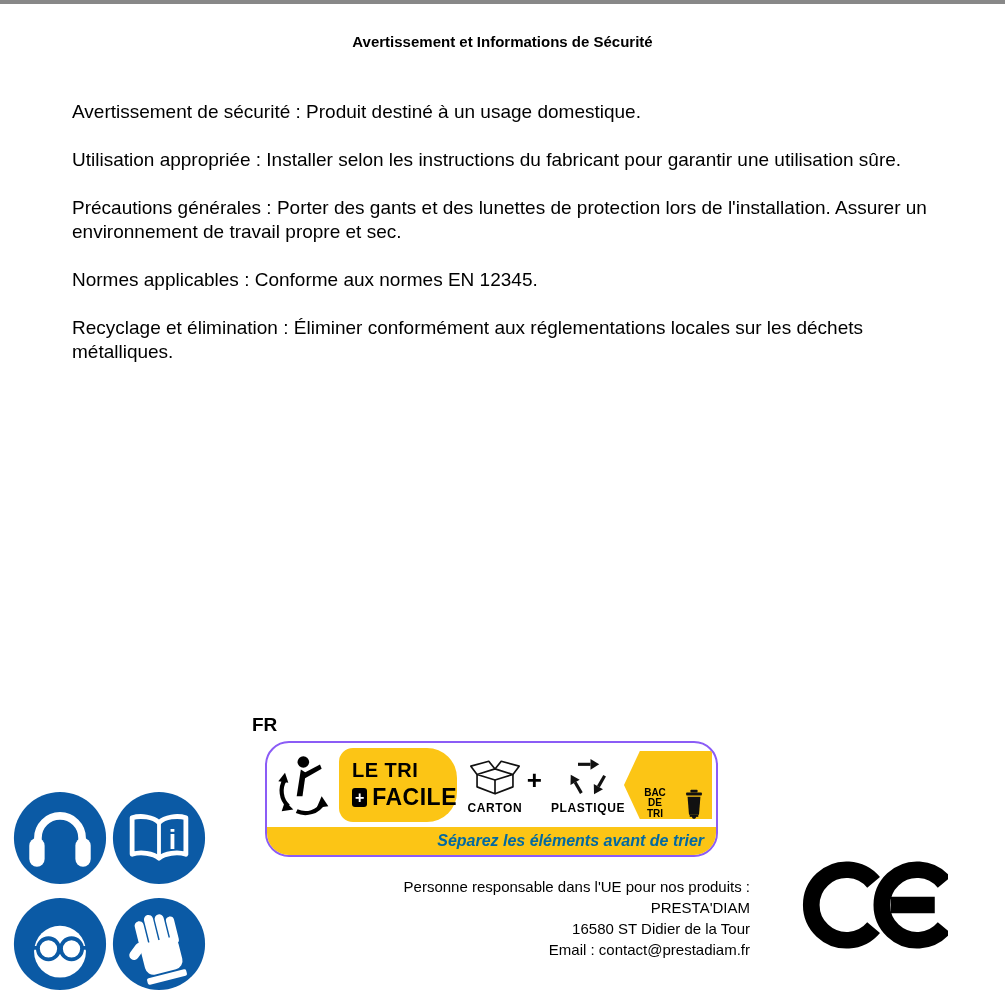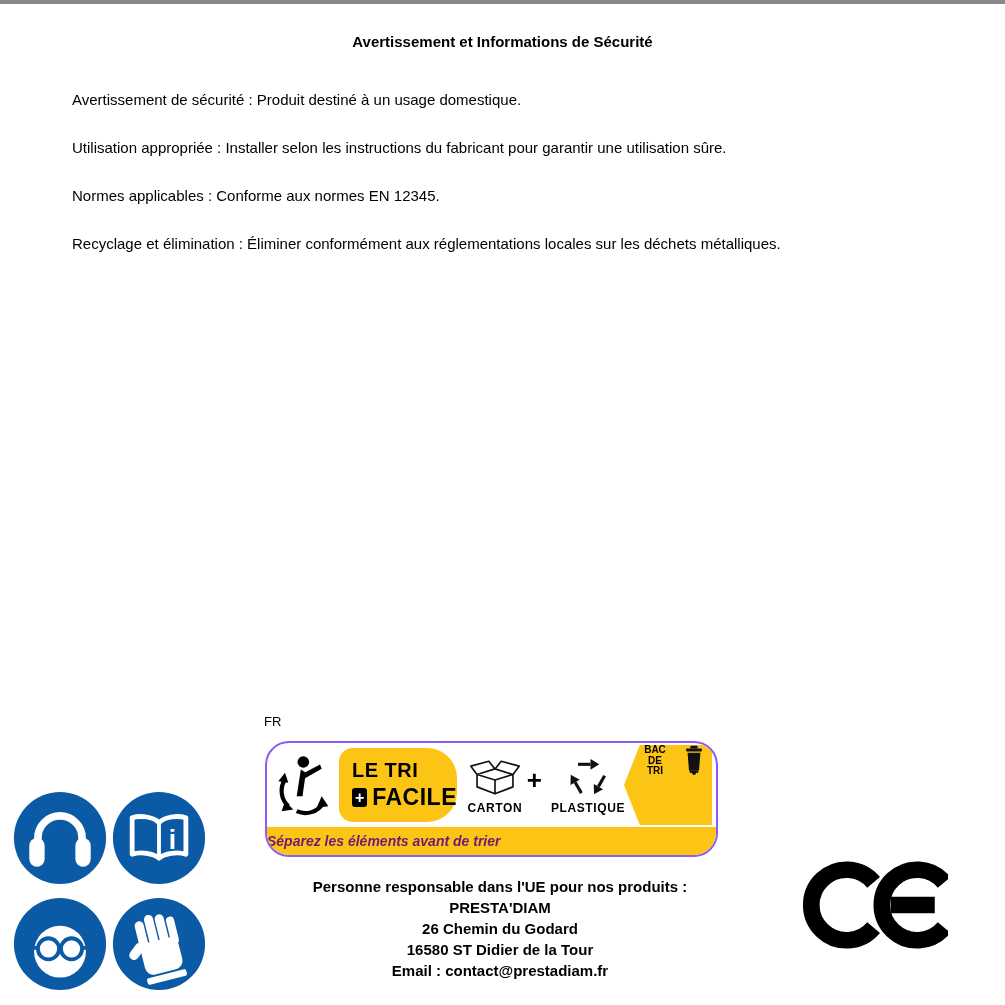--- a/index.html
+++ b/index.html
@@ -7,34 +7,34 @@
   body { background:#888; font-family:"Liberation Sans","DejaVu Sans",sans-serif; }
   .page {
     position:relative; width:1005px; height:1005px; background:#fff;
     margin:4px auto; overflow:hidden; color:#000;
   }
   .title {
     position:absolute; top:29px; left:0; right:0; text-align:center;
     font-size:15px; font-weight:bold;
   }
   .body-text {
-    position:absolute; top:84px; left:72px; width:856px;
-    font-size:15px; line-height:24px;
+    position:absolute; top:96px; left:72px; width:856px;
+    font-size:19px; line-height:24px;
   }
   .body-text p { margin:0 0 24px 0; }
 
   
   .icon-grid {
     position:absolute; left:12px; top:786px;
     display:grid; grid-template-columns:96px 96px; grid-auto-rows:96px;
     column-gap:3px; row-gap:10px;
   }
 
   
-  .fr-label { position:absolute; left:264px; top:710px; font-size:13px; font-weight:normal; }
+  .fr-label { position:absolute; left:252px; top:710px; font-size:19px; font-weight:bold; }
   .tri-box {
     position:absolute; left:265px; top:737px; width:453px; height:116px;
     border:2px solid #8b5cf6; border-radius:24px; overflow:hidden; background:#fff;
     display:flex; flex-direction:column;
   }
   .tri-top { height:84px; display:flex; align-items:center; padding:0 4px 0 6px; }
   .triman { flex:0 0 auto; margin:4px 4px 0 2px; }
   .tri-banner {
     width:118px; height:74px; background:var(--yellow);
     border-radius:14px 30px 30px 14px; padding:10px 0 0 13px; flex:0 0 auto;
@@ -43,50 +43,51 @@
   .tri-line2 { display:flex; align-items:center; gap:5px; margin-top:2px; }
   .tri-line2 .word { font-size:23px; font-weight:bold; letter-spacing:0.5px; }
   .plus-box {
     width:19px; height:19px; background:#000; color:#fff; font-size:16px; font-weight:bold;
     display:flex; align-items:center; justify-content:center; border-radius:3px;
   }
   .mat { display:flex; flex-direction:column; align-items:center; width:72px; margin-left:8px; }
   .mat-label { font-size:12px; font-weight:bold; letter-spacing:0.6px; margin-top:3px; }
   .plus-mid { font-size:26px; font-weight:bold; margin:0 2px 10px 2px; }
   .flag {
-    margin-left:auto; width:88px; height:80px; background:var(--yellow);
+    margin-left:auto; width:88px; height:68px; background:var(--yellow);
     clip-path:polygon(18% 0, 100% 0, 100% 100%, 18% 100%, 0 50%);
-    display:flex; align-items:flex-start; justify-content:center; gap:18px; padding-left:12px;
+    display:flex; align-items:flex-end; justify-content:center; gap:18px; padding-left:12px;
     flex:0 0 auto;
   }
   .bac { font-size:10px; font-weight:bold; line-height:10.5px; text-align:center; }
   .tri-band {
     height:28px; background:var(--yellow);
-    font-size:14px; font-weight:bold; font-style:italic; line-height:28px;
-    padding-right:12px; color:#701a75;
+    font-size:16px; font-weight:bold; font-style:italic; line-height:28px;
+    text-align:right; padding-right:12px; color:#0369a1;
   }
 
   
   .responsible {
-    position:absolute; left:250px; top:872px; width:500px; text-align:center;
-    font-size:15px; font-weight:bold; line-height:21px;
+    position:absolute; left:250px; top:872px; width:500px; text-align:right;
+    font-size:15px; font-weight:normal; line-height:21px;
   }
 
   .ce { position:absolute; left:800px; top:852px; }
 </style>
 </head>
 <body>
 
 <div class="page">
 
   <div class="title">Avertissement et Informations de Sécurité</div>
 
   <div class="body-text">
     <p>Avertissement de sécurité : Produit destiné à un usage domestique.</p>
     <p>Utilisation appropriée : Installer selon les instructions du fabricant pour garantir une utilisation sûre.</p>
+    <p>Précautions générales : Porter des gants et des lunettes de protection lors de l'installation. Assurer un environnement de travail propre et sec.</p>
     <p>Normes applicables : Conforme aux normes EN 12345.</p>
     <p>Recyclage et élimination : Éliminer conformément aux réglementations locales sur les déchets métalliques.</p>
   </div>
 
   <div class="icon-grid">
     <svg viewBox="0 0 100 100" width="96" height="96">
       <circle cx="50" cy="50" r="48" fill="var(--blue,#0b5aa5)"></circle>
       <path d="M27 62 V50 a23 23 0 0 1 46 0 V62" fill="none" stroke="#fff" stroke-width="8"></path>
       <rect x="18" y="50" width="16" height="30" rx="8" fill="#fff"></rect>
       <rect x="66" y="50" width="16" height="30" rx="8" fill="#fff"></rect>
@@ -199,21 +200,20 @@
         </svg>
       </div>
     </div>
 
     <div class="tri-band">Séparez les éléments avant de trier</div>
   </div>
 
   <div class="responsible">
     <div>Personne responsable dans l'UE pour nos produits :</div>
     <div>PRESTA'DIAM</div>
-    <div>26 Chemin du Godard</div>
     <div>16580 ST Didier de la Tour</div>
     <div>Email : contact@prestadiam.fr</div>
   </div>
 
   <svg class="ce" viewBox="0 0 150 100" width="148" height="98">
     <g fill="none" stroke="#000" stroke-width="17">
       <path d="M74.6 26.9 A36 36 0 1 0 74.6 73.1"></path>
       <path d="M146.6 26.9 A36 36 0 1 0 146.6 73.1"></path>
       <path d="M92 50 H137"></path>
     </g>

